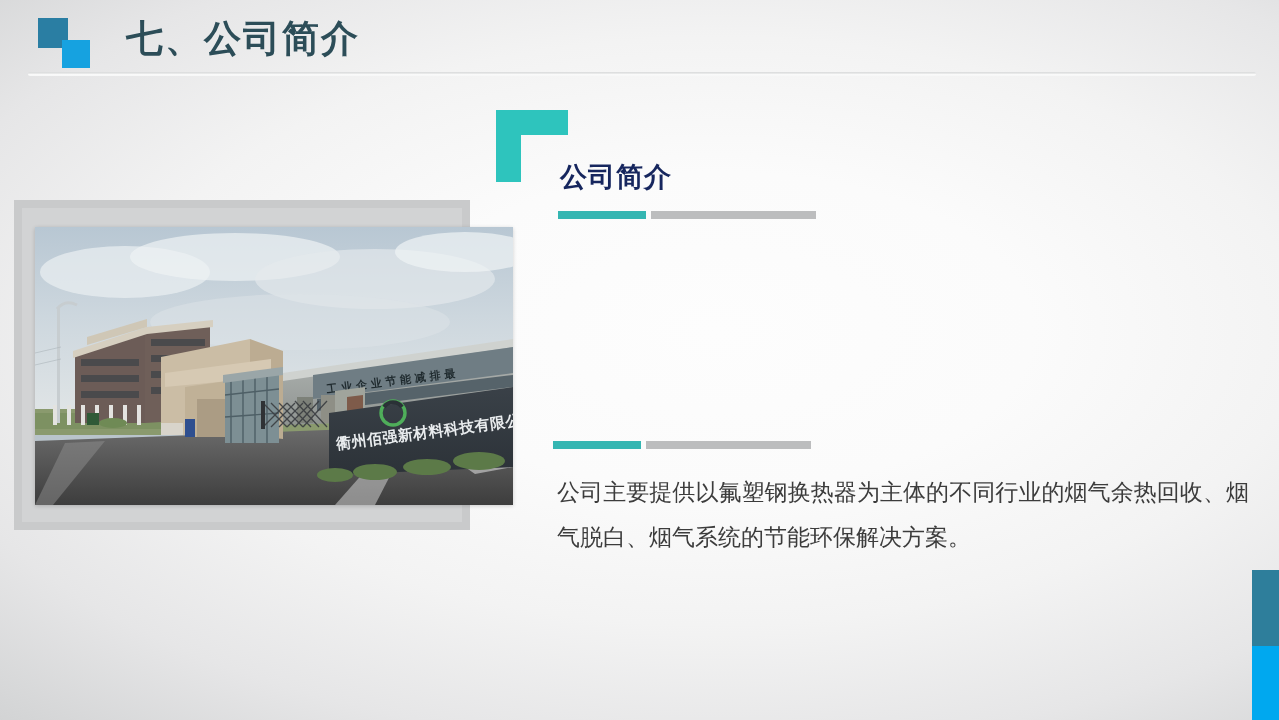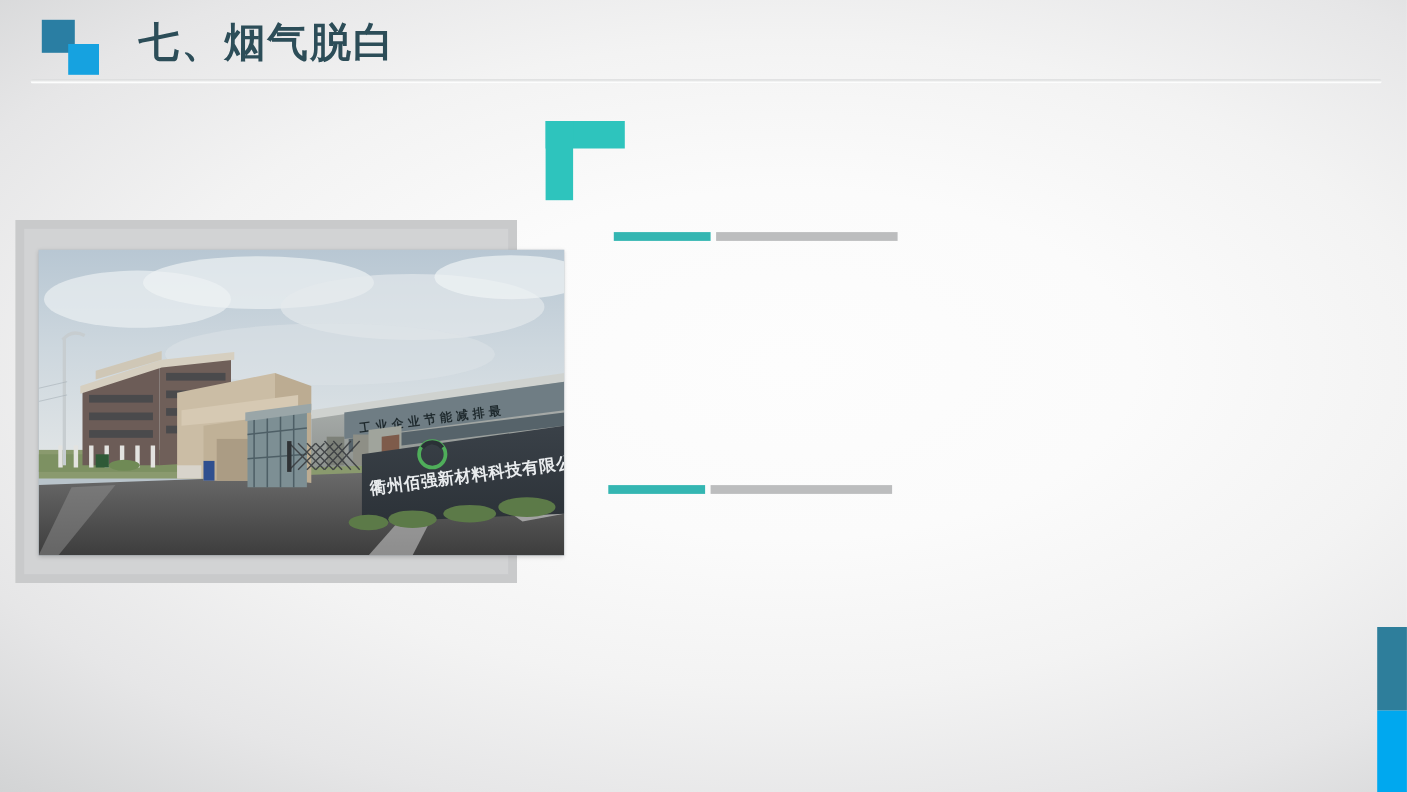--- a/index.html
+++ b/index.html
@@ -195,21 +195,21 @@
     background: #00a8ef;
   }
 </style>
 </head>
 <body>
 
 <div id="slide">
 
   <div class="hdr-sq dark"></div>
   <div class="hdr-sq bright"></div>
-  <div class="hdr-title">七、烟气脱白</div>
+  <div class="hdr-title">七、公司简介</div>
   <div class="hdr-rule"></div>
 
   <div class="photo-frame">
     <div class="photo-frame-inner"></div>
   </div>
   <div class="photo">
     <svg width="478" height="278" viewBox="0 0 478 278" xmlns="http://www.w3.org/2000/svg">
       <defs>
         <linearGradient id="skyG" x1="0" y1="0" x2="0" y2="1">
           <stop offset="0%" stop-color="#b8c7d3"></stop>
@@ -339,30 +339,32 @@
       <rect x="126" y="196" width="22" height="12" fill="#d8d4cb"></rect>
       <ellipse cx="78" cy="196" rx="14" ry="5" fill="#6f8a55"></ellipse>
     </svg>
   </div>
 
   <div class="bracket">
     <div class="arm-h"></div>
     <div class="arm-v"></div>
   </div>
 
+  <div class="sec-title one">公司简介</div>
   <div class="divider one">
     <span class="seg-teal"></span>
     <span class="seg-gap"></span>
     <span class="seg-gray"></span>
   </div>
 
   <div class="divider two">
     <span class="seg-teal"></span>
     <span class="seg-gap"></span>
     <span class="seg-gray"></span>
   </div>
+  <div class="body-text two">公司主要提供以氟塑钢换热器为主体的不同行业的烟气余热回收、烟气脱白、烟气系统的节能环保解决方案。</div>
 
   <div class="corner-accent">
     <div class="top"></div>
     <div class="bot"></div>
   </div>
 
 </div>
 
 </body></html>

